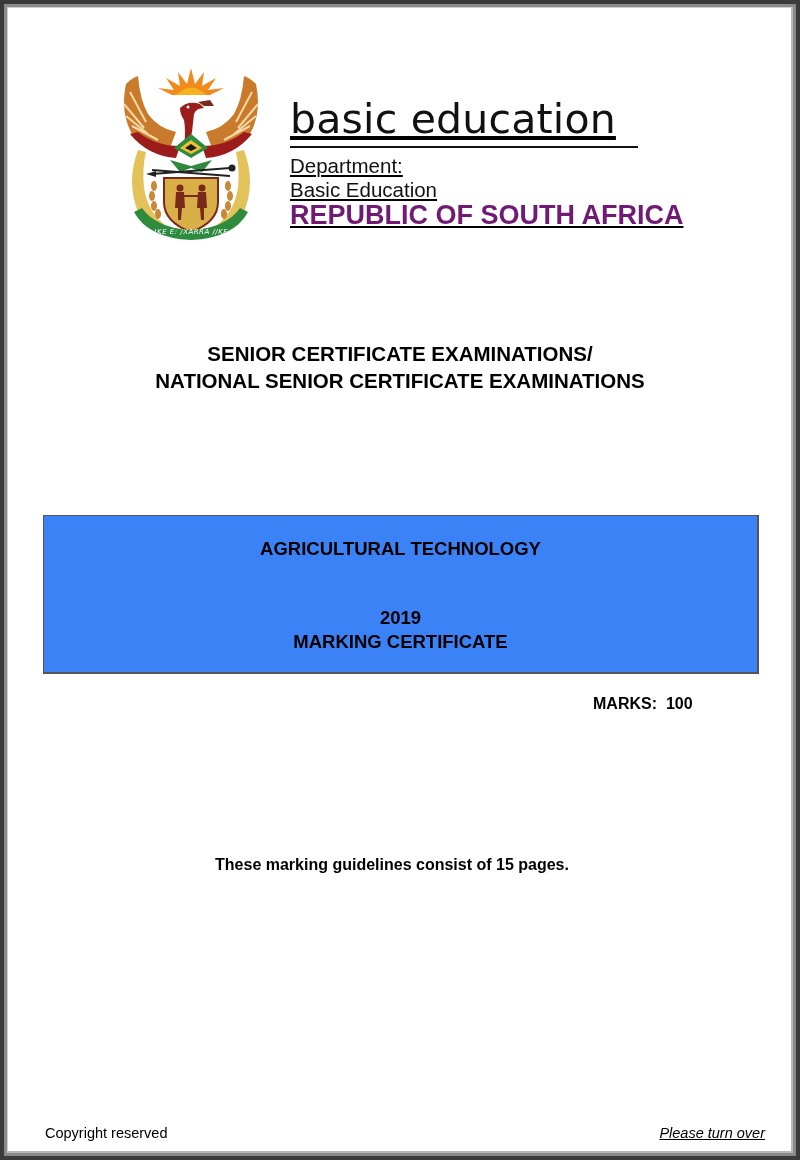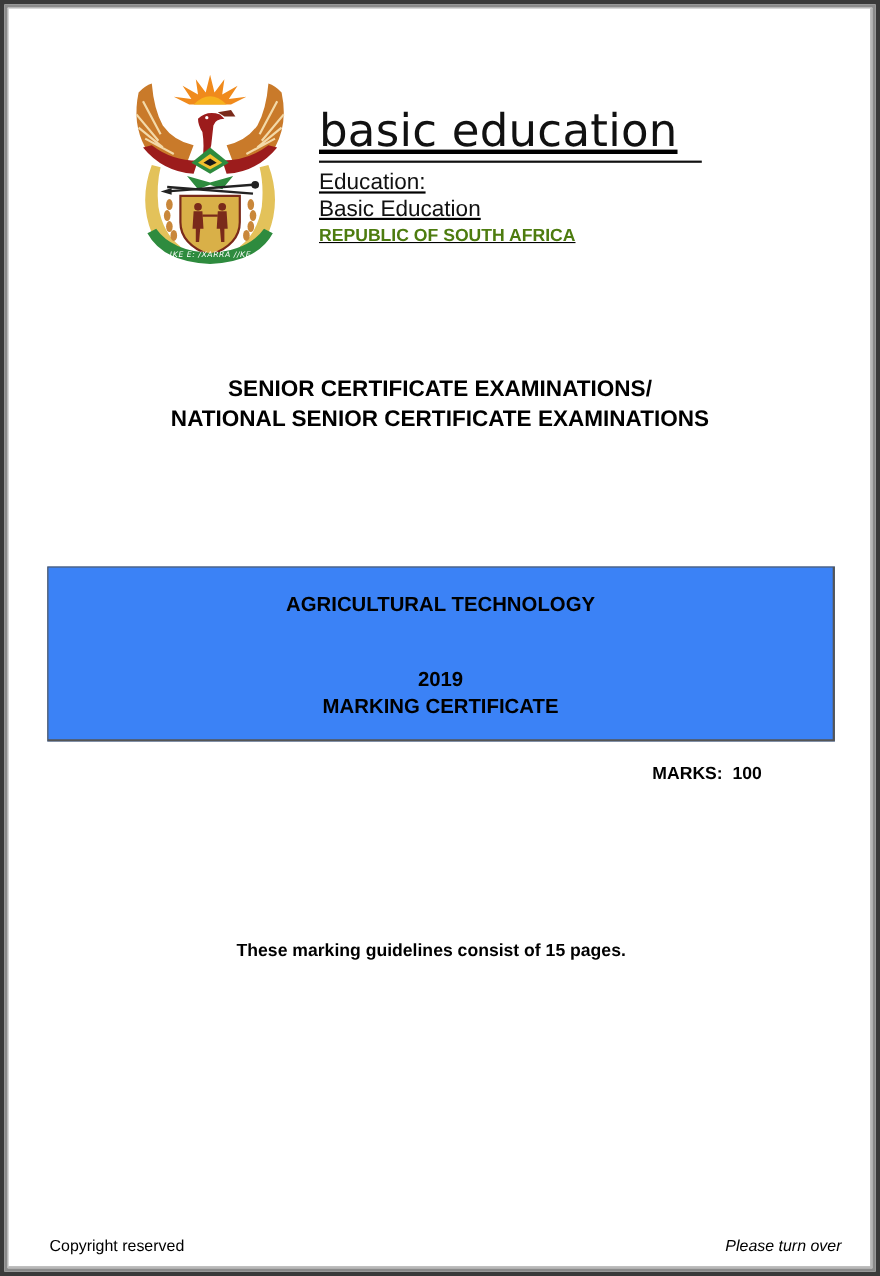--- a/index.html
+++ b/index.html
@@ -69,24 +69,24 @@
       margin-top: 4px;
       width: 348px;
     }
     .brand-dept {
       font-size: 20.5px;
       line-height: 24px;
       margin-top: 6px;
       color: #111;
     }
     .brand-country {
-      font-size: 16px;
+      font-size: 27px;
       line-height: 26px;
       font-weight: bold;
-      color: #4d7c0f;
+      color: #701a75;
       white-space: nowrap;
     }
 
     .exam-title {
       position: absolute;
       left: 0;
       top: 340px;
       width: 800px;
       text-align: center;
       font-weight: bold;
@@ -144,20 +144,21 @@
       left: 45px;
       top: 1125px;
       font-size: 14.5px;
     }
     .footer-right {
       position: absolute;
       right: 35px;
       top: 1125px;
       font-style: italic;
       font-size: 14.5px;
+      text-decoration: underline;
     }
   </style>
 </head>
 <body>
 
 <div class="frame">
   <div class="frame-inner">
     <div class="frame-inner2"></div>
   </div>
 </div>
@@ -228,21 +229,21 @@
 
   <g>
     <path d="M16 150 Q30 176 73 178 Q116 176 130 150 L122 146 Q108 166 73 168 Q38 166 24 146 Z" fill="#2e8b3e"></path>
     <text x="73" y="172" font-size="7" fill="#ffffff" text-anchor="middle" font-family="DejaVu Sans, sans-serif" font-style="italic" letter-spacing="0.5">!KE E: /XARRA //KE</text>
   </g>
 </svg>
 
 <div class="brand">
   <div class="brand-title">basic education</div>
   <div class="brand-rule"></div>
-  <div class="brand-dept">Education:</div>
+  <div class="brand-dept">Department:</div>
   <div class="brand-dept" style="margin-top:0">Basic Education</div>
   <div class="brand-country">REPUBLIC OF SOUTH AFRICA</div>
 </div>
 
 <div class="exam-title">
   <div>SENIOR CERTIFICATE EXAMINATIONS/</div>
   <div>NATIONAL SENIOR CERTIFICATE EXAMINATIONS</div>
 </div>
 
 <div class="subject-box">

